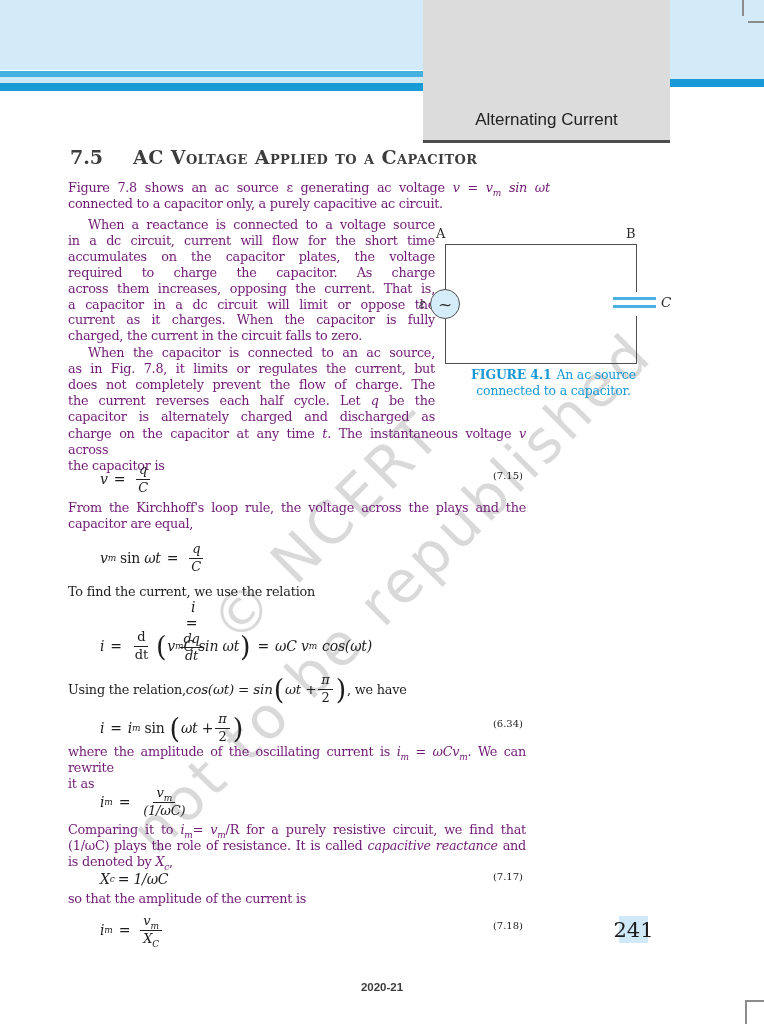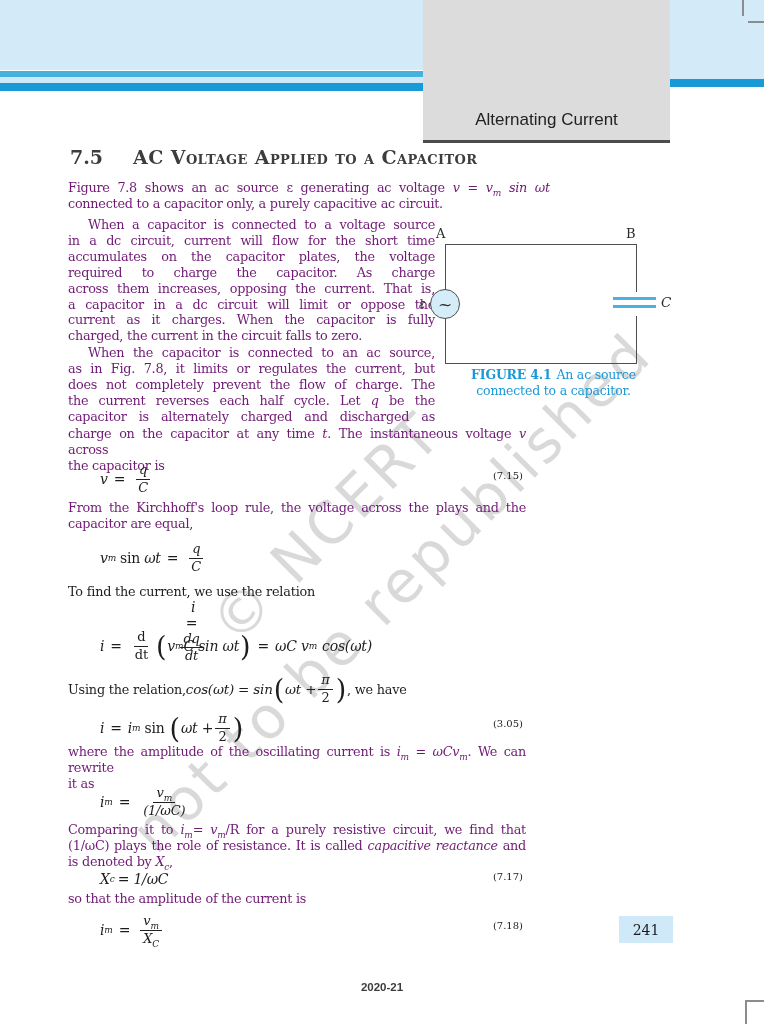--- a/index.html
+++ b/index.html
@@ -58,22 +58,22 @@
         border:1.4px solid #4f4f4f;background:#d5ecf9;display:flex;align-items:center;
         justify-content:center;font-size:17px;color:#2c2c2c;box-sizing:border-box;}
   .cap-gap{left:624px;top:292px;width:22px;height:24px;background:#ffffff;}
   .plate{left:613px;width:43px;height:3px;background:#4cb0e2;}
   .fig-caption{left:441px;top:367px;width:225px;text-align:center;color:#1a99d6;
         font-size:12.5px;line-height:16px;letter-spacing:-0.2px;}
   .fig-caption .b{font-weight:bold;}
   .fig-caption .r{margin-left:5px;}
 
   
-  .pagenum{left:619px;top:916px;width:54px;height:27px;background:#cfe9f8;display:flex;
-        align-items:center;justify-content:center;font-size:14px;color:#1b1b1b;}
+  .pagenum{left:619px;top:916px;width:29px;height:27px;background:#cfe9f8;display:flex;
+        align-items:center;justify-content:center;font-size:21px;color:#1b1b1b;}
   .footer{left:0;top:981px;width:764px;text-align:center;
         font-family:"Liberation Sans",sans-serif;font-size:11.5px;font-weight:bold;color:#3c3c3c;}
 </style>
 </head>
 <body>
 
 <div class="page">
 
   <div class="abs band"></div>
   <div class="abs stripe1"></div>
@@ -100,21 +100,21 @@
   </div>
 
   <div class="abs bt" style="left:68px;top:180px;width:640px;">
     <div class="last" style="white-space:nowrap;word-spacing:4px;">
       <span>Figure 7.8 shows an ac source ε generating ac voltage </span><span class="it">v</span><span> = </span><span class="it">v</span><sub class="it">m</sub><span class="it"> sin ωt</span>
     </div>
     <div class="last">connected to a capacitor only, a purely capacitive ac circuit.</div>
   </div>
 
   <div class="abs bt narrow" style="left:68px;top:217px;">
-    <div class="ind">When a capacitor is connected to a voltage source</div>
+    <div class="ind">When a reactance is connected to a voltage source</div>
     <div>in a dc circuit, current will flow for the short time</div>
     <div>accumulates on the capacitor plates, the voltage</div>
     <div>required to charge the capacitor. As charge</div>
     <div>across them increases, opposing the current. That is,</div>
     <div>a capacitor in a dc circuit will limit or oppose the</div>
     <div>current as it charges. When the capacitor is fully</div>
     <div class="last">charged, the current in the circuit falls to zero.</div>
   </div>
 
   <div class="abs bt narrow" style="left:68px;top:345px;">
@@ -209,21 +209,21 @@
       <sub class="it">m</sub>
     <span style="margin:0 4px;">sin</span>
     <span class="bigp">(</span>
     <span class="it">ωt + </span>
     <span class="frac" style="margin:0 2px;">
       <span class="fnum it">π</span>
       <span class="fden">2</span>
     </span>
     <span class="bigp">)</span>
   </div>
-  <div class="abs eqtag" style="top:718px;">(3.05)</div>
+  <div class="abs eqtag" style="top:718px;">(6.34)</div>
 
   <div class="abs bt wide" style="left:68px;top:744px;">
     <div>
       <span>where the amplitude of the oscillating current is </span><span class="it">i</span><sub class="it">m</sub><span class="it"> = ωCv</span><sub class="it">m</sub><span>. We can rewrite</span>
     </div>
     <div class="last">it as</div>
   </div>
 
   <div class="abs eqrow" style="left:100px;top:780px;height:44px;">
     <span class="it">i</span>

